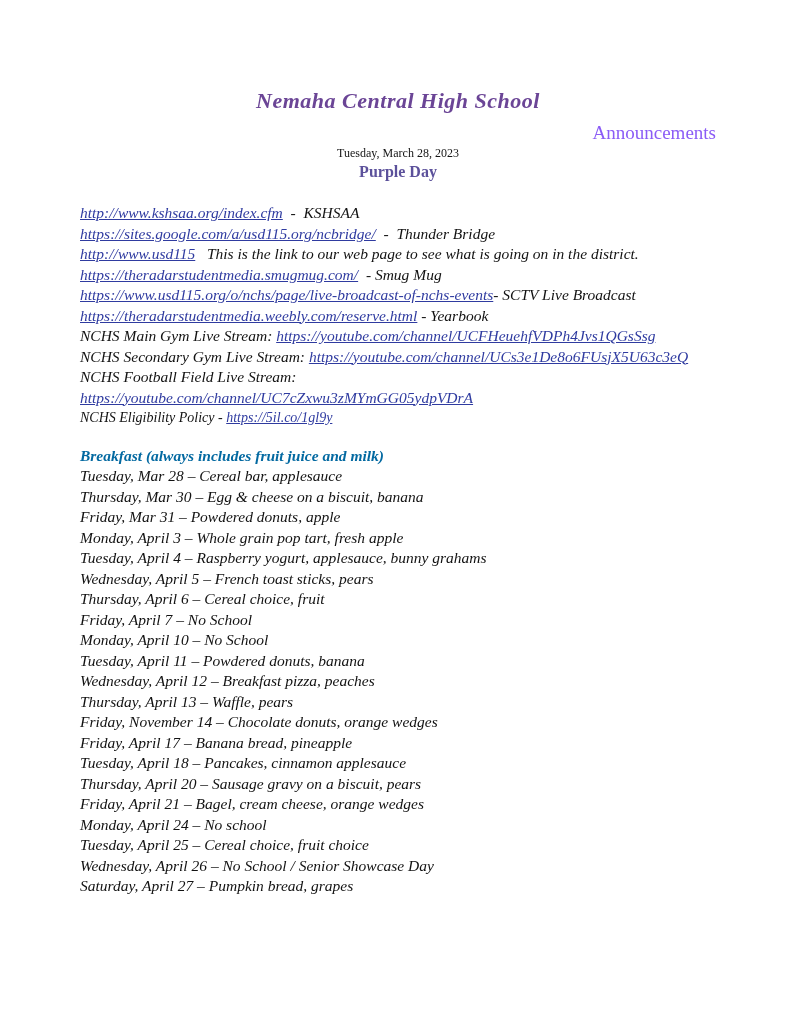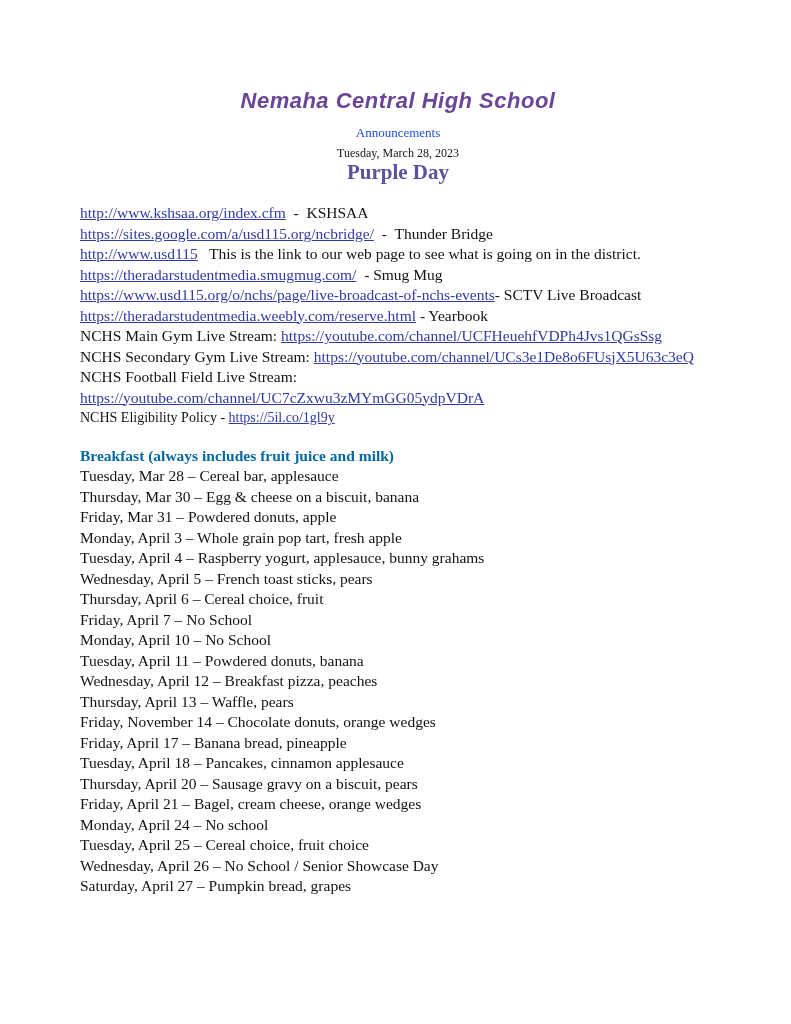--- a/index.html
+++ b/index.html
@@ -10,46 +10,47 @@
     font-family: "Liberation Serif", serif;
     color: #121212;
   }
   .page {
     width: 791px; height: 1024px;
     box-sizing: border-box;
     padding: 88px 75px 0 80px;
   }
   .doc-header { text-align: center; }
   .school-name {
-    font-family: Liberation Sans, sans-serif;
+    font-family: Liberation Serif, serif;
     font-weight: bold;
     font-style: italic;
     font-size: 22px;
     letter-spacing: 0.5px;
     color: #6b4596;
     margin-bottom: 8px;
   }
   .announcements {
-    font-size: 13px;
+    font-size: 19px;
     line-height: 21px;
-    color: #1d4ed8;
+    color: #8b5cf6;
+    text-align: right;
   }
   .date-line {
     font-size: 12px;
     line-height: 20px;
     color: #151515;
   }
   .day-label {
-    font-size: 21px;
+    font-size: 16px;
     line-height: 18px;
     font-weight: bold;
     color: #5c519b;
     text-align: center;
   }
-  .doc-body { margin-top: 22px; }
+  .doc-body { margin-top: 22px; font-style: italic; }
   .line {
     font-size: 15.5px;
     line-height: 20.5px;
     white-space: pre-wrap;
     color: #121212;
   }
   .line.small { font-size: 14px; }
   a.doclink {
     color: #2f3ba0;
     text-decoration: underline;

